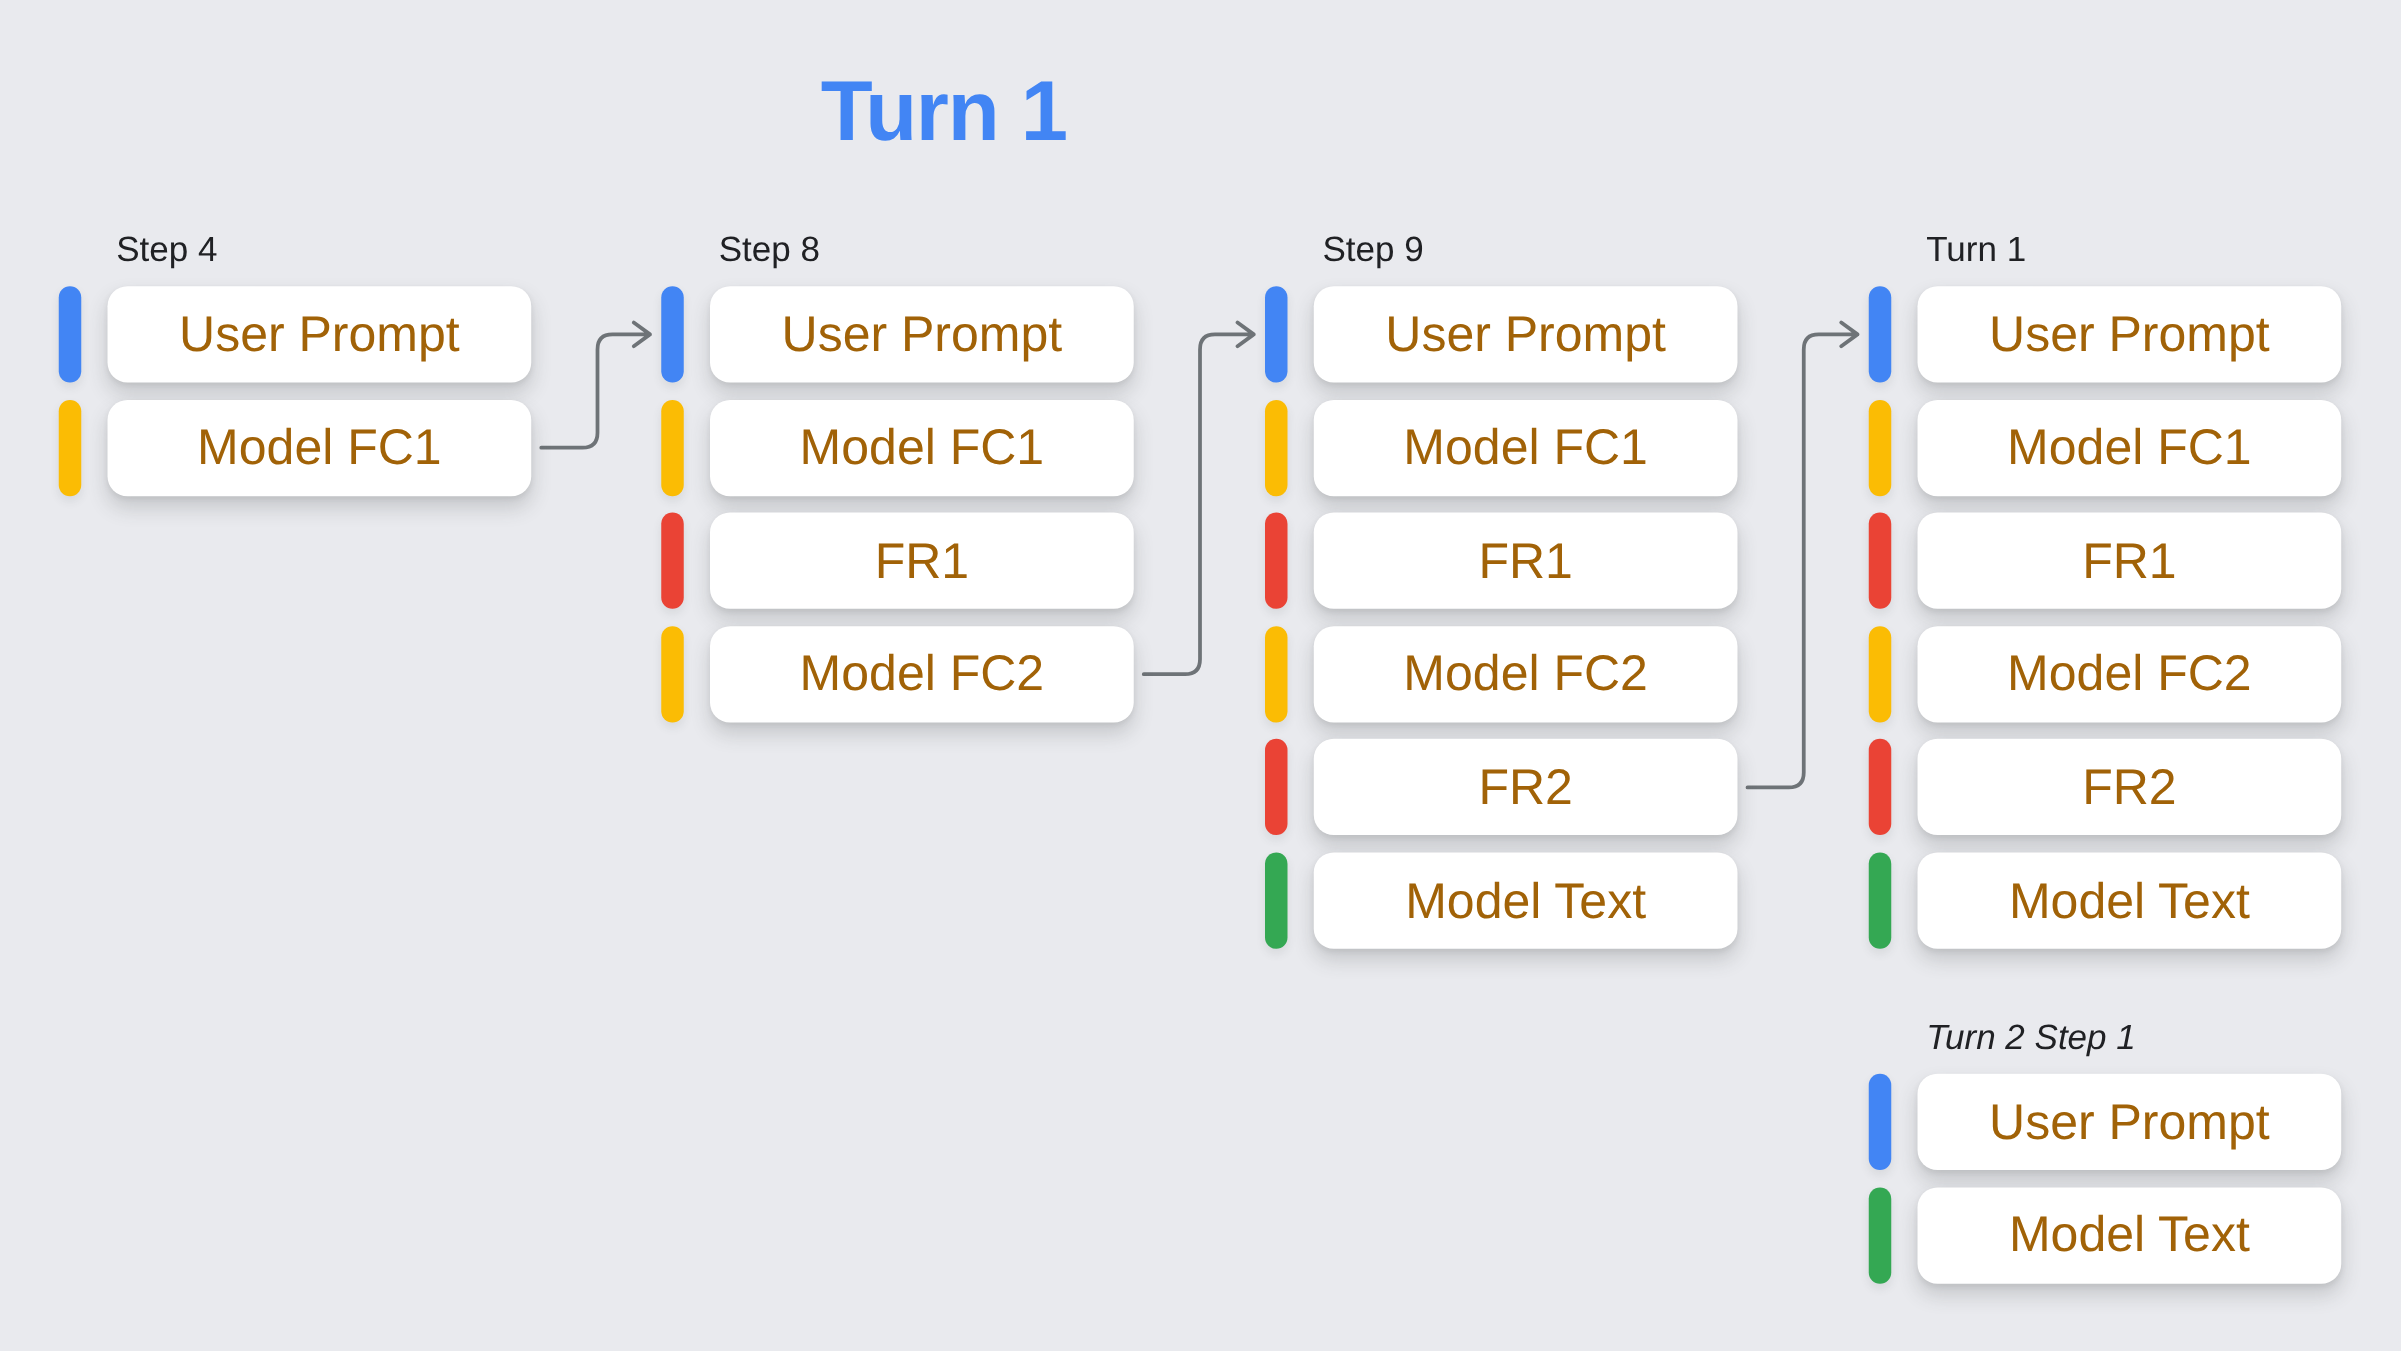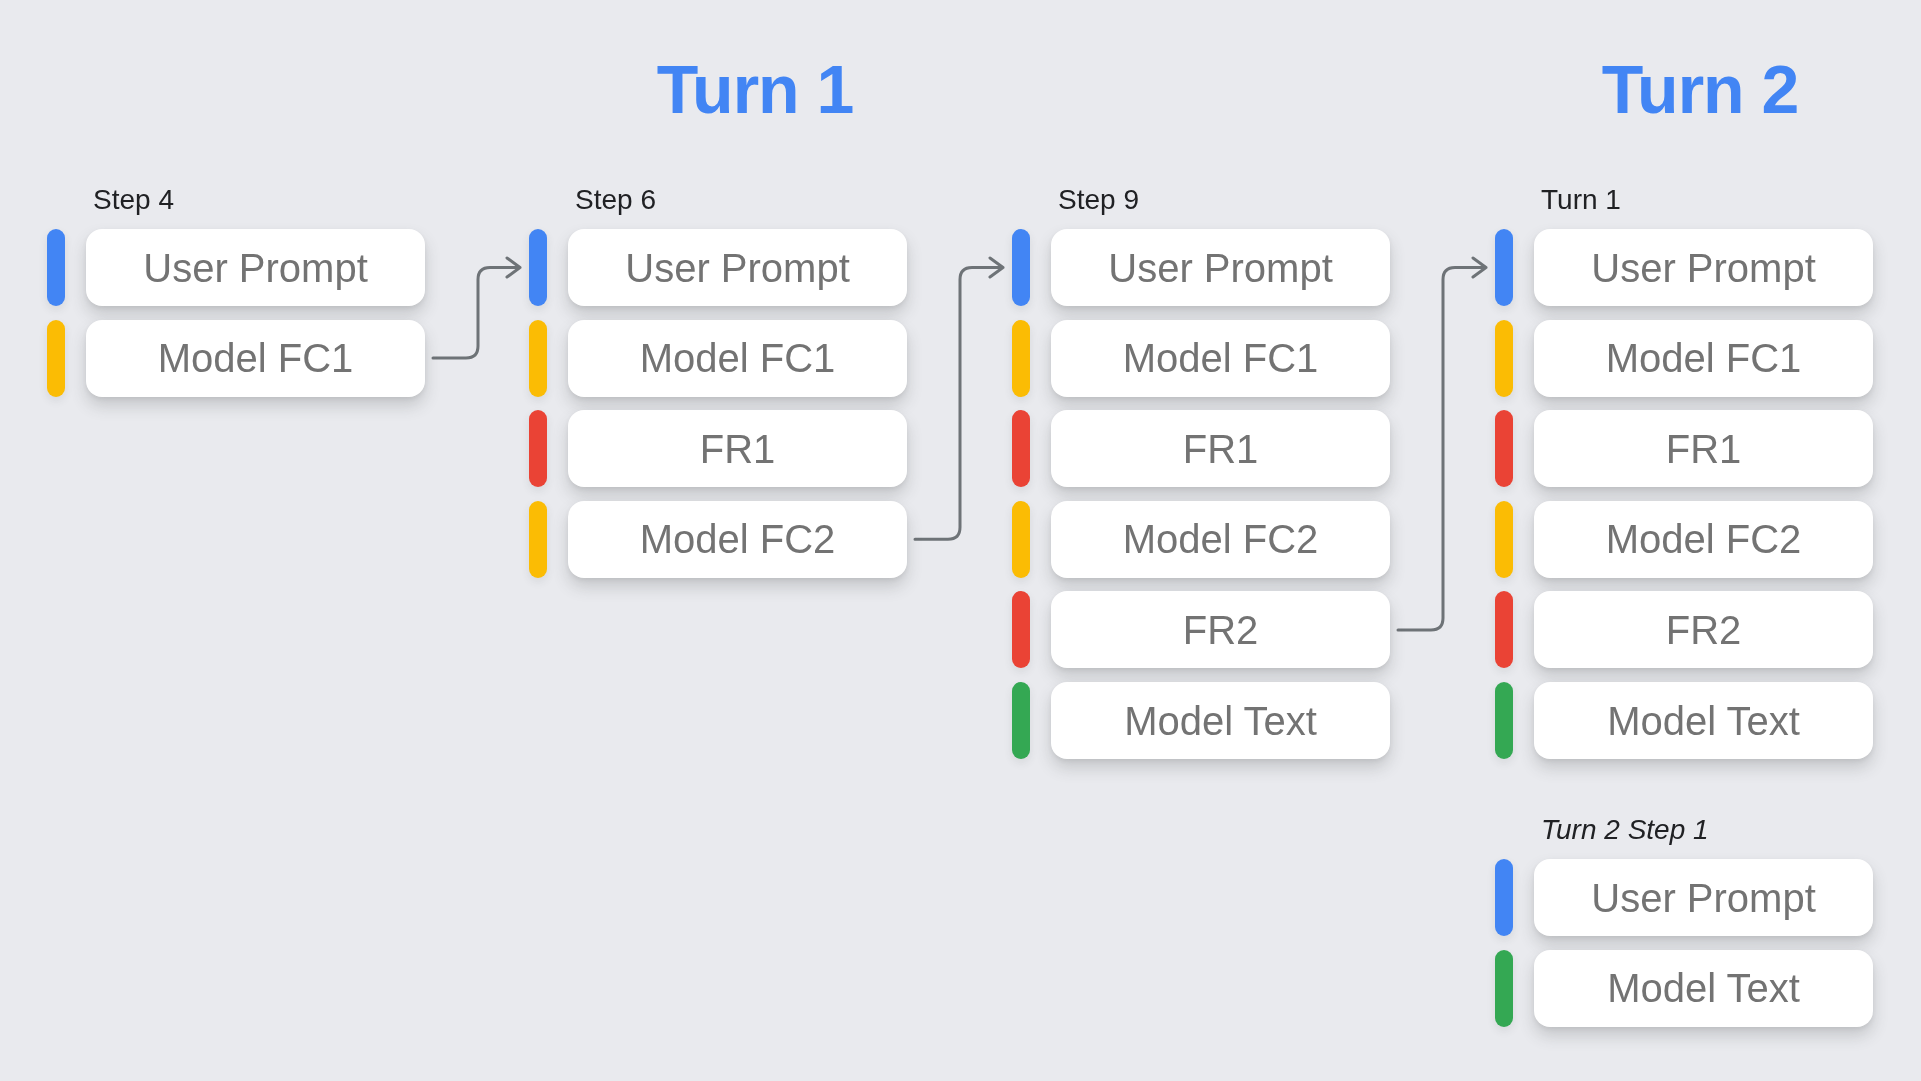--- a/index.html
+++ b/index.html
@@ -45,21 +45,21 @@
     background: #FFFFFF;
     border-radius: 16px;
     box-shadow: 0 9px 16px rgba(60,64,67,0.20), 0 2px 4px rgba(60,64,67,0.08);
     display: flex;
     align-items: center;
     justify-content: center;
   }
   .flow-card .card-text {
     font-size: 40px;
     line-height: 1;
-    color: #737373;
+    color: #a16207;
     white-space: nowrap;
   }
   #arrow-layer {
     position: absolute;
     left: 0; top: 0;
     width: 1921px; height: 1081px;
     pointer-events: none;
   }
   #arrow-layer path {
     fill: none;
@@ -67,21 +67,20 @@
     stroke-width: 3;
     stroke-linecap: round;
     stroke-linejoin: round;
   }
 </style>
 </head>
 <body>
 
 <div class="canvas">
   <div class="turn-title" style="left:755px;">Turn 1</div>
-  <div class="turn-title" style="left:1700px;">Turn 2</div>
 
   <svg id="arrow-layer" viewBox="0 0 1921 1081" xmlns="http://www.w3.org/2000/svg">
       <path d="M 433 358.1 H 466 Q 478 358.1 478 346.1 V 279.5 Q 478 267.5 490 267.5 H 520 M 507 258 L 520 267.5 L 507 277"></path>
       <path d="M 915 539.3 H 948 Q 960 539.3 960 527.3 V 279.5 Q 960 267.5 972 267.5 H 1003 M 990 258 L 1003 267.5 L 990 277"></path>
       <path d="M 1398 629.9 H 1431 Q 1443 629.9 1443 617.9 V 279.5 Q 1443 267.5 1455 267.5 H 1486 M 1473 258 L 1486 267.5 L 1473 277"></path>
     </svg>
 
   <div id="groups-root">
       <div class="group-label" style="left: 93px; top: 183px;">Step 4</div>
       <div>
@@ -89,21 +88,21 @@
       <div class="flow-card" style="left: 86px; top: 229px;">
         <span class="card-text">User Prompt</span>
       </div>
     </div>
       <div>
       <span class="color-bar" style="left: 47px; top: 319.6px; background: rgb(251, 188, 4);"></span>
       <div class="flow-card" style="left: 86px; top: 319.6px;">
         <span class="card-text">Model FC1</span>
       </div>
     </div>
-      <div class="group-label" style="left: 575px; top: 183px;">Step 6</div>
+      <div class="group-label" style="left: 575px; top: 183px;">Step 8</div>
       <div>
       <span class="color-bar" style="left: 529px; top: 229px; background: rgb(66, 133, 244);"></span>
       <div class="flow-card" style="left: 568px; top: 229px;">
         <span class="card-text">User Prompt</span>
       </div>
     </div>
       <div>
       <span class="color-bar" style="left: 529px; top: 319.6px; background: rgb(251, 188, 4);"></span>
       <div class="flow-card" style="left: 568px; top: 319.6px;">
         <span class="card-text">Model FC1</span>

